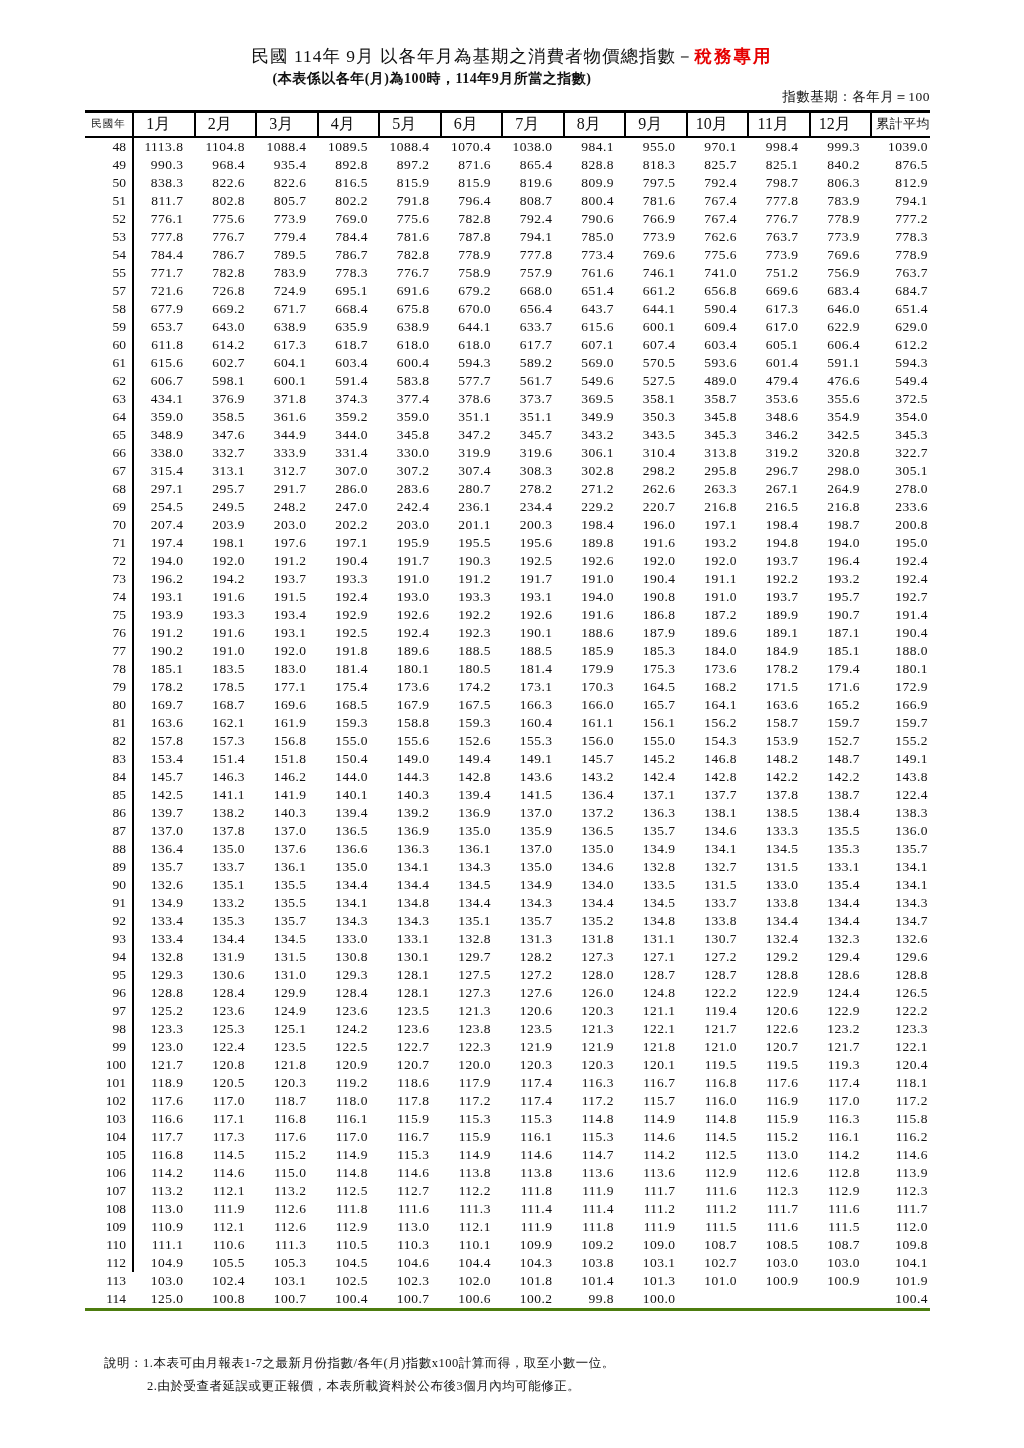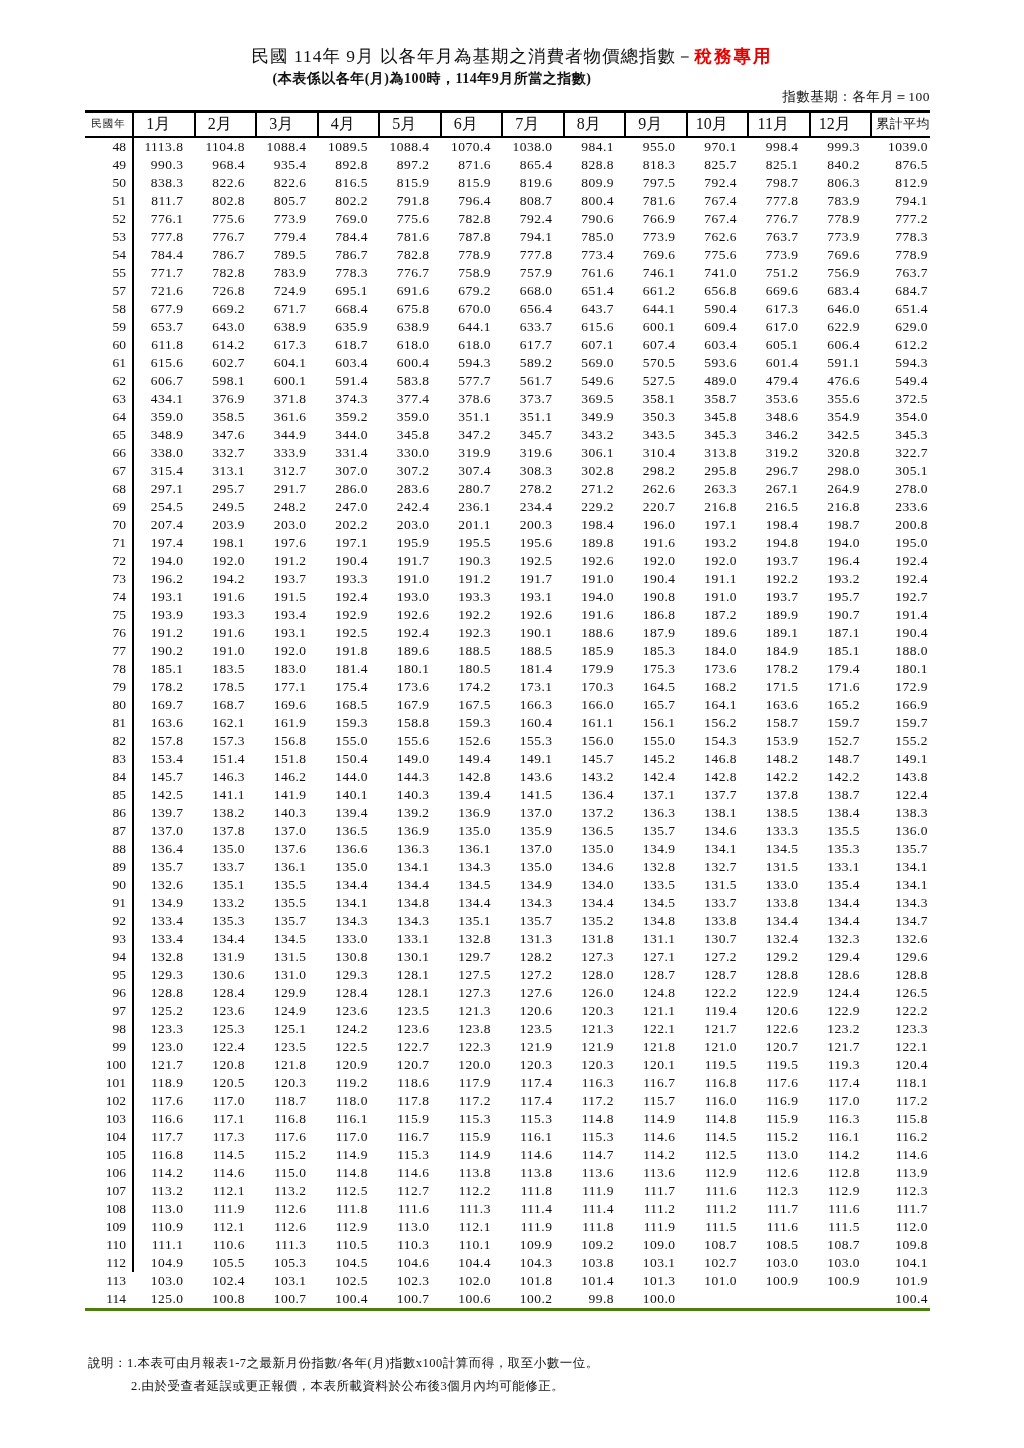--- a/index.html
+++ b/index.html
@@ -53,21 +53,21 @@
   }
   tbody td.year { padding-right: 6px; border-right: 2px solid #000; }
   tbody tr.no-sep td.year { border-right: 2px solid transparent; }
   tbody td.month { padding-right: 11px; letter-spacing: .5px; }
   tbody td.cum { padding-right: 2px; letter-spacing: .5px; }
 
   .notes {
     position: absolute; top: 1352px; left: 88px;
     font-size: 12.5px; line-height: 23px; letter-spacing: .5px;
   }
-  .note-row { display: flex; }
+  .note-row { display: flex; margin-left: 16px; }
   .note-label { white-space: pre; }
   .note-2 { padding-left: 43px; }
 </style>
 </head>
 <body>
 
 <div class="page">
 
   <div class="title-line"><span>民國 114年 9月 以各年月為基期之消費者物價總指數－</span><span class="title-red">稅務專用</span></div>
 

